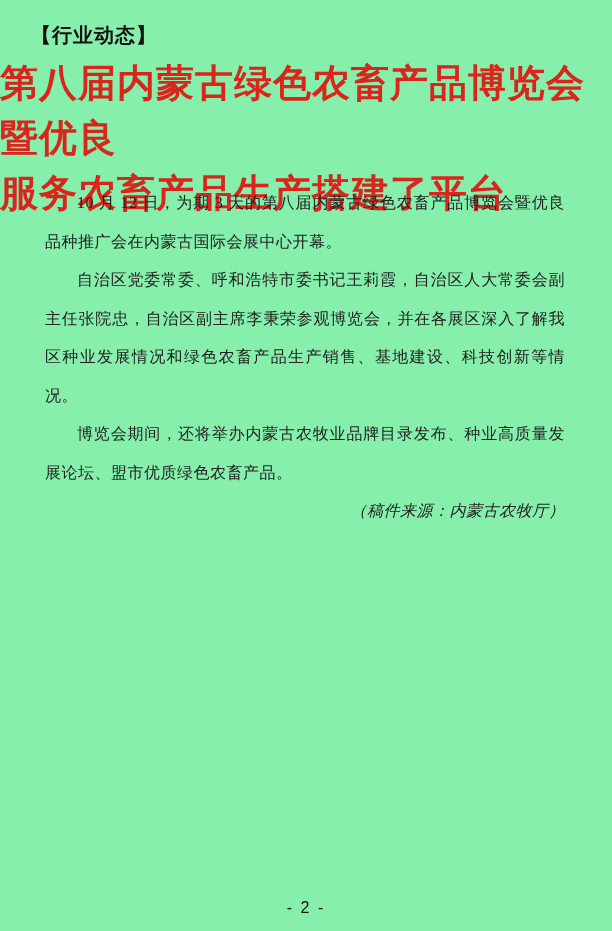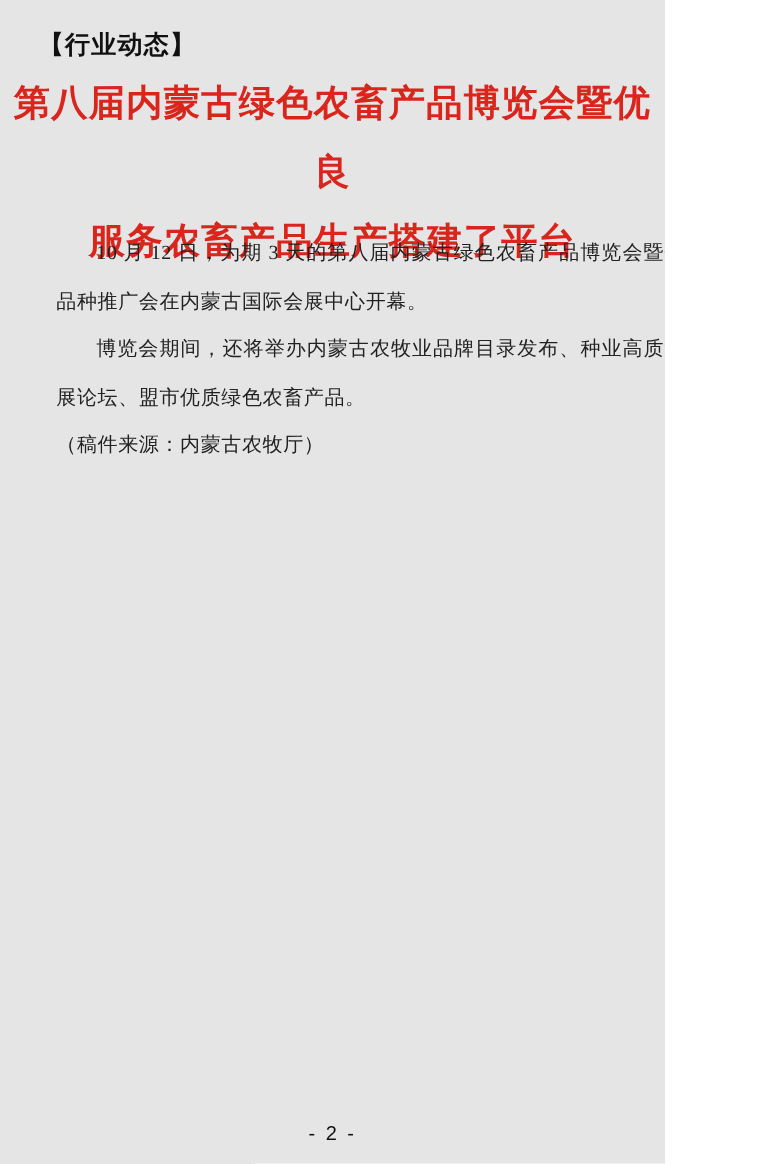--- a/index.html
+++ b/index.html
@@ -2,45 +2,45 @@
 <html><head>
 <meta charset="utf-8">
 <style>
   html, body {
     margin: 0;
     padding: 0;
     background: #ffffff;
   }
   .page {
     position: relative;
-    width: 532px;
+    width: 612px;
     height: 931px;
-    background: #e5e5e5;
+    background: #86efac;
     overflow: hidden;
     font-family: "Liberation Serif", "DejaVu Serif", serif;
     color: #1c1c1c;
   }
   .section-tag {
     position: absolute;
     top: 22px;
     left: 31px;
     font-family: "Liberation Sans", "DejaVu Sans", sans-serif;
     font-weight: 700;
     font-size: 20px;
     letter-spacing: 1px;
     color: #111111;
   }
   .doc-title {
     position: absolute;
     top: 56px;
     left: 0;
     right: 0;
     margin: 0;
-    text-align: center;
-    font-size: 29px;
+    text-align: left;
+    font-size: 38px;
     line-height: 55px;
     font-weight: 900;
     letter-spacing: 1px;
   }
   .doc-title .title-line {
     display: block;
   }
   .article-body {
     position: absolute;
     top: 184px;
@@ -52,21 +52,22 @@
     text-justify: inter-ideograph;
     color: #222222;
   }
   .article-body p {
     margin: 0;
     text-indent: 2em;
     letter-spacing: 0.5px;
   }
   .source-note {
     text-indent: 0 !important;
-    text-align: left;
+    text-align: right;
+    font-style: italic;
   }
   .page-number {
     position: absolute;
     bottom: 14px;
     left: 0;
     width: 100%;
     text-align: center;
     font-family: "Liberation Sans", "DejaVu Sans", sans-serif;
     font-size: 16px;
     letter-spacing: 2px;
@@ -80,19 +81,20 @@
 
   <div class="section-tag">【行业动态】</div>
 
   <h1 class="doc-title" style="color: rgb(218, 37, 29);">
     <span class="title-line">第八届内蒙古绿色农畜产品博览会暨优良</span>
     <span class="title-line">服务农畜产品生产搭建了平台</span>
   </h1>
 
   <div class="article-body">
     <p>10 月 12 日，为期 3 天的第八届内蒙古绿色农畜产品博览会暨优良品种推广会在内蒙古国际会展中心开幕。</p>
+    <p>自治区党委常委、呼和浩特市委书记王莉霞，自治区人大常委会副主任张院忠，自治区副主席李秉荣参观博览会，并在各展区深入了解我区种业发展情况和绿色农畜产品生产销售、基地建设、科技创新等情况。</p>
     <p>博览会期间，还将举办内蒙古农牧业品牌目录发布、种业高质量发展论坛、盟市优质绿色农畜产品。</p>
     <p class="source-note">（稿件来源：内蒙古农牧厅）</p>
   </div>
 
   <div class="page-number">- 2 -</div>
 
 </div>
 
 </body></html>

